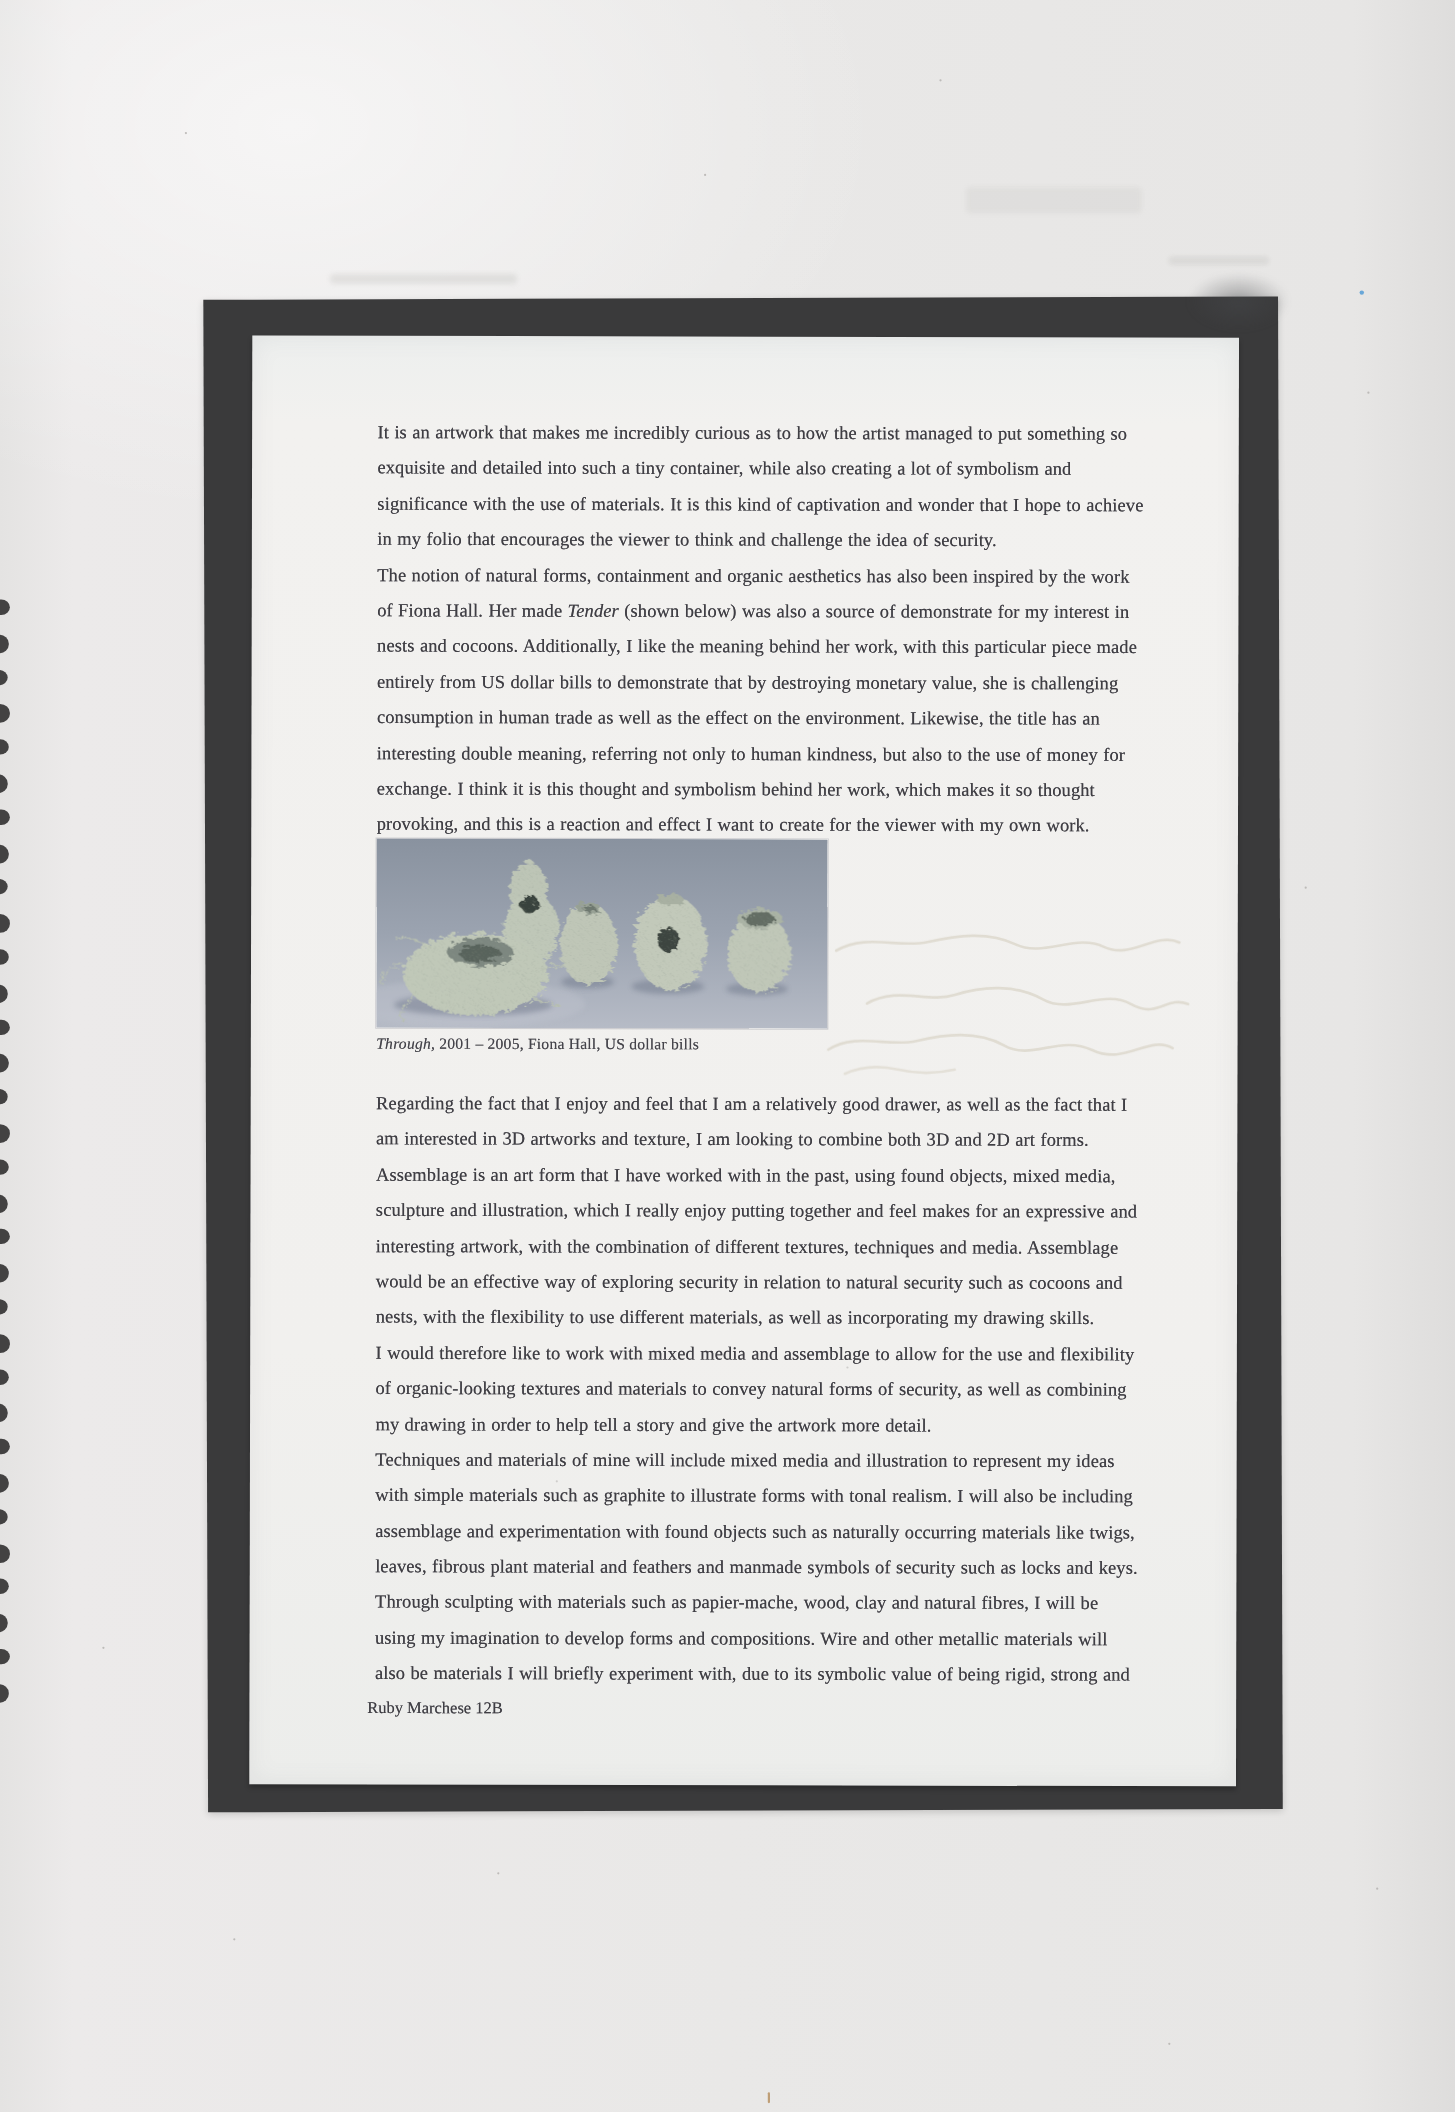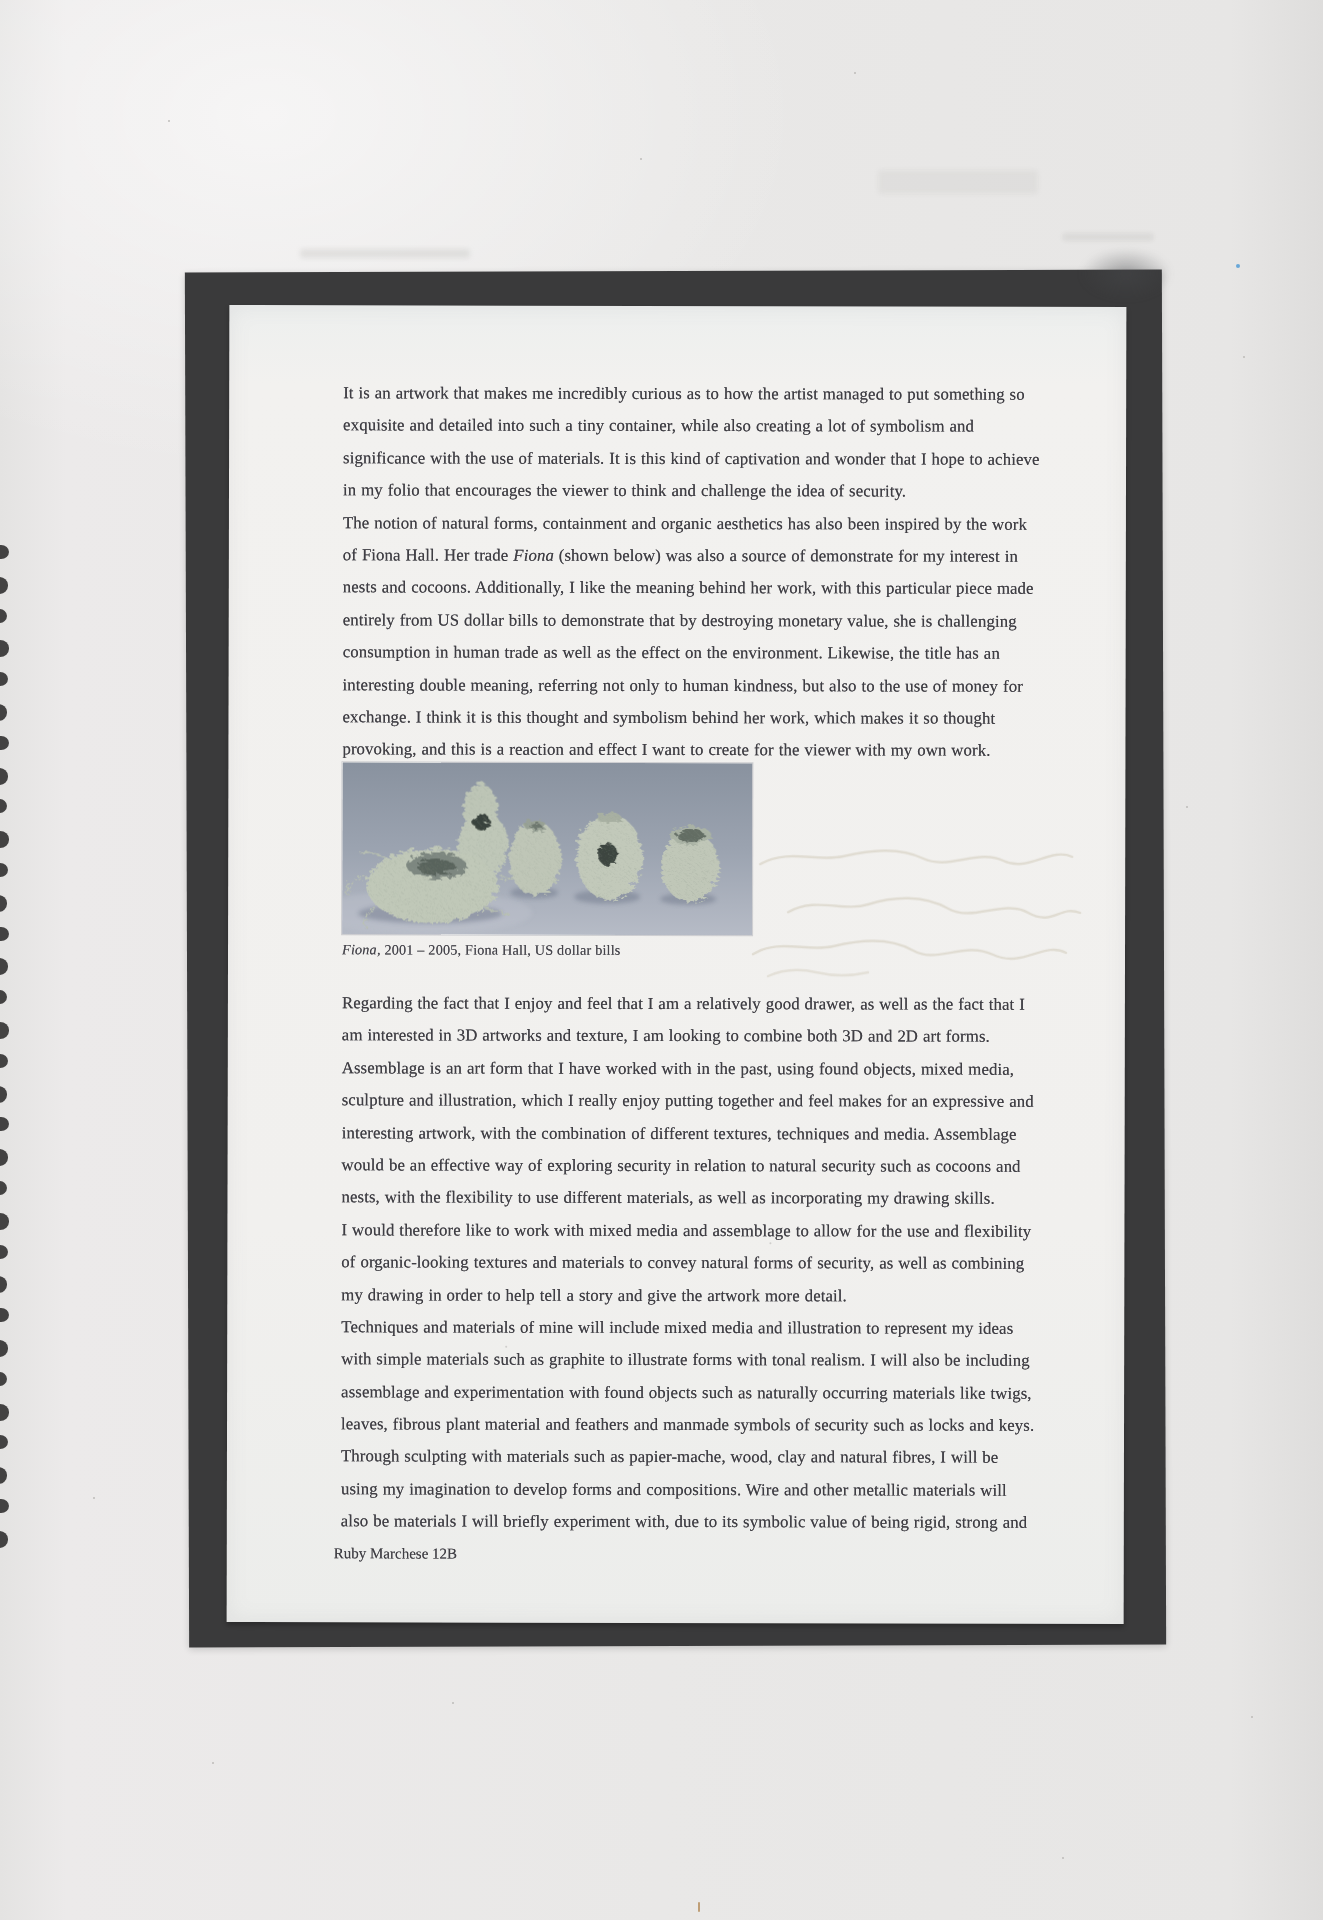--- a/index.html
+++ b/index.html
@@ -125,21 +125,21 @@
   <div class="smudge"></div>
 
   <div class="paper">
 
     <div id="block1" class="textblock">
         <div class="tline">It is an artwork that makes me incredibly curious as to how the artist managed to put something so</div>
         <div class="tline">exquisite and detailed into such a tiny container, while also creating a lot of symbolism and</div>
         <div class="tline">significance with the use of materials. It is this kind of captivation and wonder that I hope to achieve</div>
         <div class="tline">in my folio that encourages the viewer to think and challenge the idea of security.</div>
         <div class="tline">The notion of natural forms, containment and organic aesthetics has also been inspired by the work</div>
-        <div class="tline"><span>of Fiona Hall. Her trade </span><i>Fiona</i><span> (shown below) was also a source of demonstrate for my interest in</span></div>
+        <div class="tline"><span>of Fiona Hall. Her made </span><i>Tender</i><span> (shown below) was also a source of demonstrate for my interest in</span></div>
         <div class="tline">nests and cocoons. Additionally, I like the meaning behind her work, with this particular piece made</div>
         <div class="tline">entirely from US dollar bills to demonstrate that by destroying monetary value, she is challenging</div>
         <div class="tline">consumption in human trade as well as the effect on the environment. Likewise, the title has an</div>
         <div class="tline">interesting double meaning, referring not only to human kindness, but also to the use of money for</div>
         <div class="tline">exchange. I think it is this thought and symbolism behind her work, which makes it so thought</div>
         <div class="tline">provoking, and this is a reaction and effect I want to create for the viewer with my own work.</div>
       </div>
 
     <figure class="photo">
       <svg width="410" height="172" viewBox="0 0 410 172" aria-label="wire nest sculptures photo">
@@ -195,21 +195,21 @@
 
             <ellipse cx="346" cy="102" rx="29" ry="35" fill="#c0c7b8"></ellipse>
             <ellipse cx="346" cy="70" rx="21" ry="9" fill="#aab3a5"></ellipse>
             <ellipse cx="346" cy="70" rx="14" ry="6" fill="#636d64"></ellipse>
           </g>
           <use href="#objs" filter="url(#speck)" opacity=".55"></use>
         </g>
       </svg>
     </figure>
 
-    <div class="caption"><i>Fiona,</i><span> 2001 – 2005, Fiona Hall, US dollar bills</span></div>
+    <div class="caption"><i>Through,</i><span> 2001 – 2005, Fiona Hall, US dollar bills</span></div>
 
     <div id="block2" class="textblock">
         <div class="tline">Regarding the fact that I enjoy and feel that I am a relatively good drawer, as well as the fact that I</div>
         <div class="tline">am interested in 3D artworks and texture, I am looking to combine both 3D and 2D art forms.</div>
         <div class="tline">Assemblage is an art form that I have worked with in the past, using found objects, mixed media,</div>
         <div class="tline">sculpture and illustration, which I really enjoy putting together and feel makes for an expressive and</div>
         <div class="tline">interesting artwork, with the combination of different textures, techniques and media. Assemblage</div>
         <div class="tline">would be an effective way of exploring security in relation to natural security such as cocoons and</div>
         <div class="tline">nests, with the flexibility to use different materials, as well as incorporating my drawing skills.</div>
         <div class="tline">I would therefore like to work with mixed media and assemblage to allow for the use and flexibility</div>

